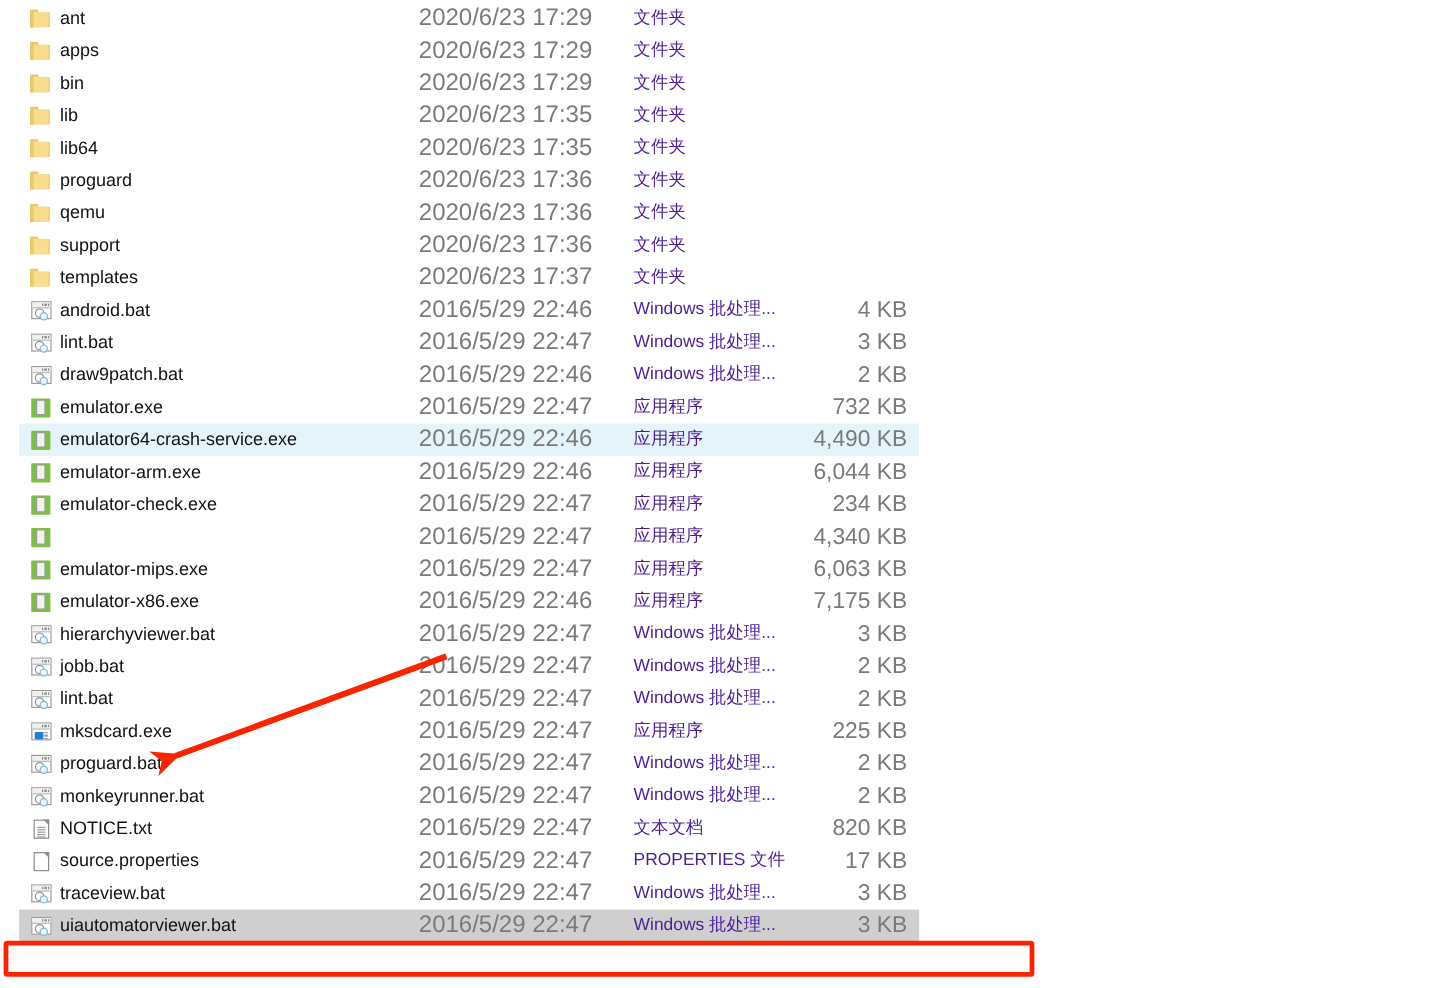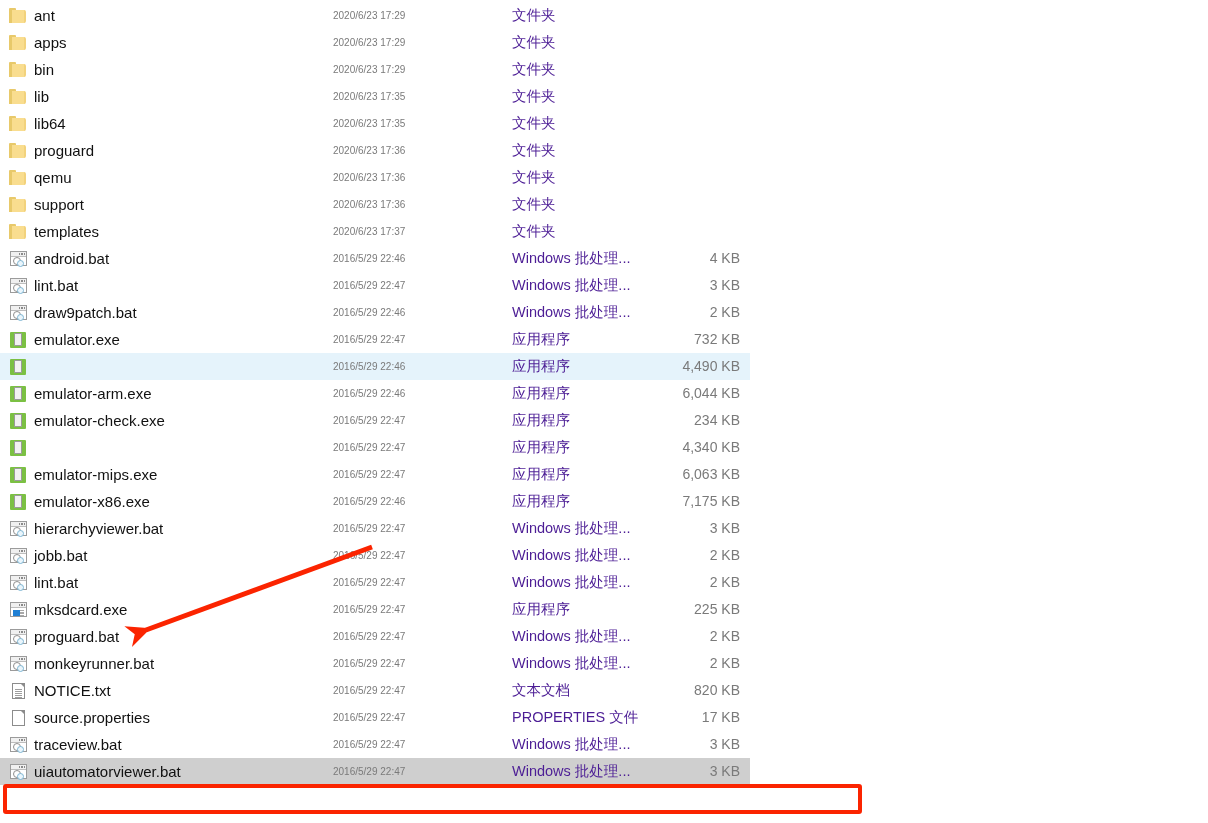--- a/index.html
+++ b/index.html
@@ -17,21 +17,21 @@
 
   #explorer {
     position: relative;
     width: 1208px;
     height: 823px;
     background: #ffffff;
   }
 
   .file-list {
     position: absolute;
-    left: 0;
+    left: 16px;
     top: 2px;
     width: 1135px;
   }
 
   .row {
     position: relative;
     height: 27px;
     line-height: 27px;
     width: 1208px;
     box-sizing: border-box;
@@ -67,35 +67,35 @@
   .c-name {
     left: 34px;
     top: 0;
     color: #111111;
     font-size: 15px;
   }
   .c-date {
     left: 333px;
     top: 0;
     color: #7a7a7a;
-    font-size: 10px;
+    font-size: 20px;
   }
   .c-type {
     left: 512px;
     top: 0;
     color: #4c1d95;
     font-size: 14.5px;
   }
   .c-size {
     left: 620px;
     width: 120px;
     top: 0;
     text-align: right;
     color: #7a7a7a;
-    font-size: 14px;
+    font-size: 19px;
   }
 
   
   .ico { display:block; }
 
   
   .ico-folder { width: 18px; height: 15px; position: relative; }
   .ico-folder .tab {
     position: absolute; left: 0; top: 0;
     width: 7px; height: 3px;
@@ -402,20 +402,21 @@
         <span class="cell c-type">应用程序</span>
         <span class="cell c-size">732 KB</span>
       </div>
       <div class="row hover">
         <div class="row-bg"></div>
         <span class="cell c-icon">
           <span class="ico ico-exe">
             <span class="screen"></span>
           </span>
         </span>
+        <span class="cell c-name">emulator64-crash-service.exe</span>
         <span class="cell c-date">2016/5/29 22:46</span>
         <span class="cell c-type">应用程序</span>
         <span class="cell c-size">4,490 KB</span>
       </div>
       <div class="row">
         <div class="row-bg"></div>
         <span class="cell c-icon">
           <span class="ico ico-exe">
             <span class="screen"></span>
           </span>

